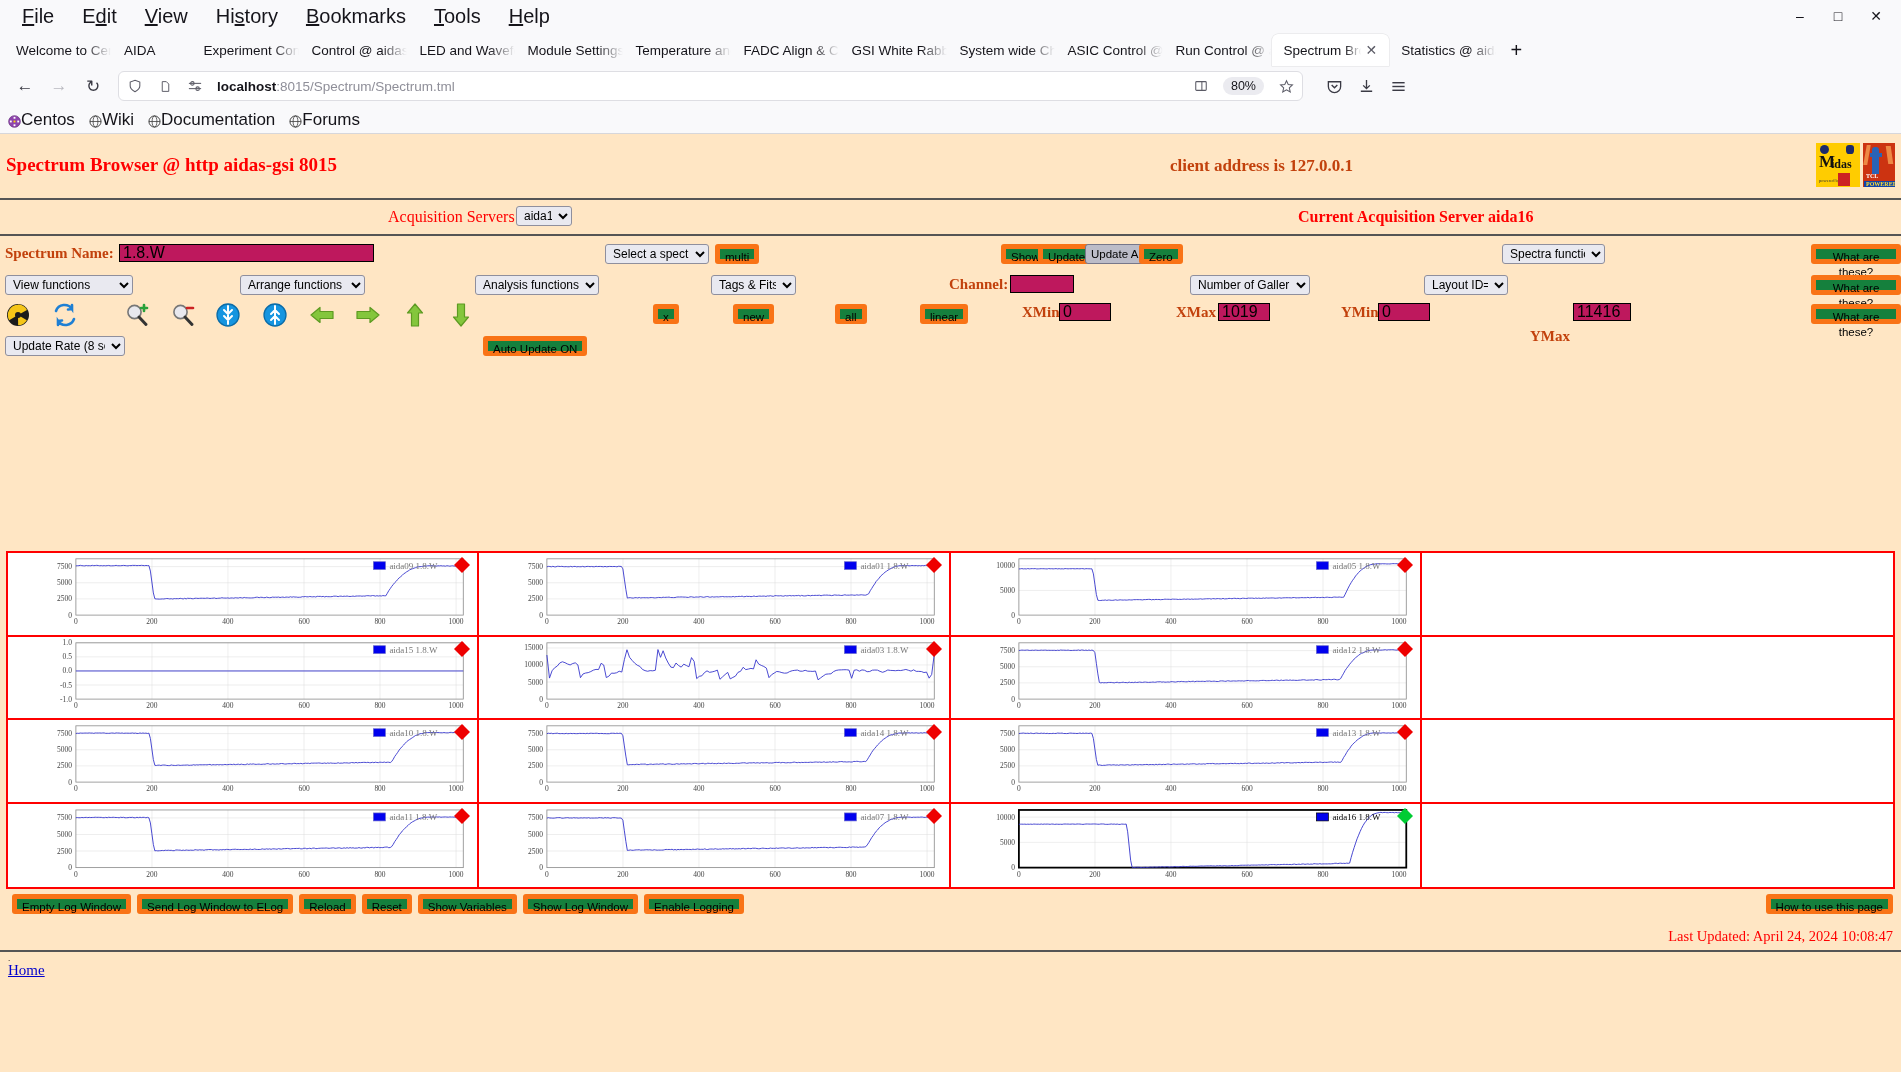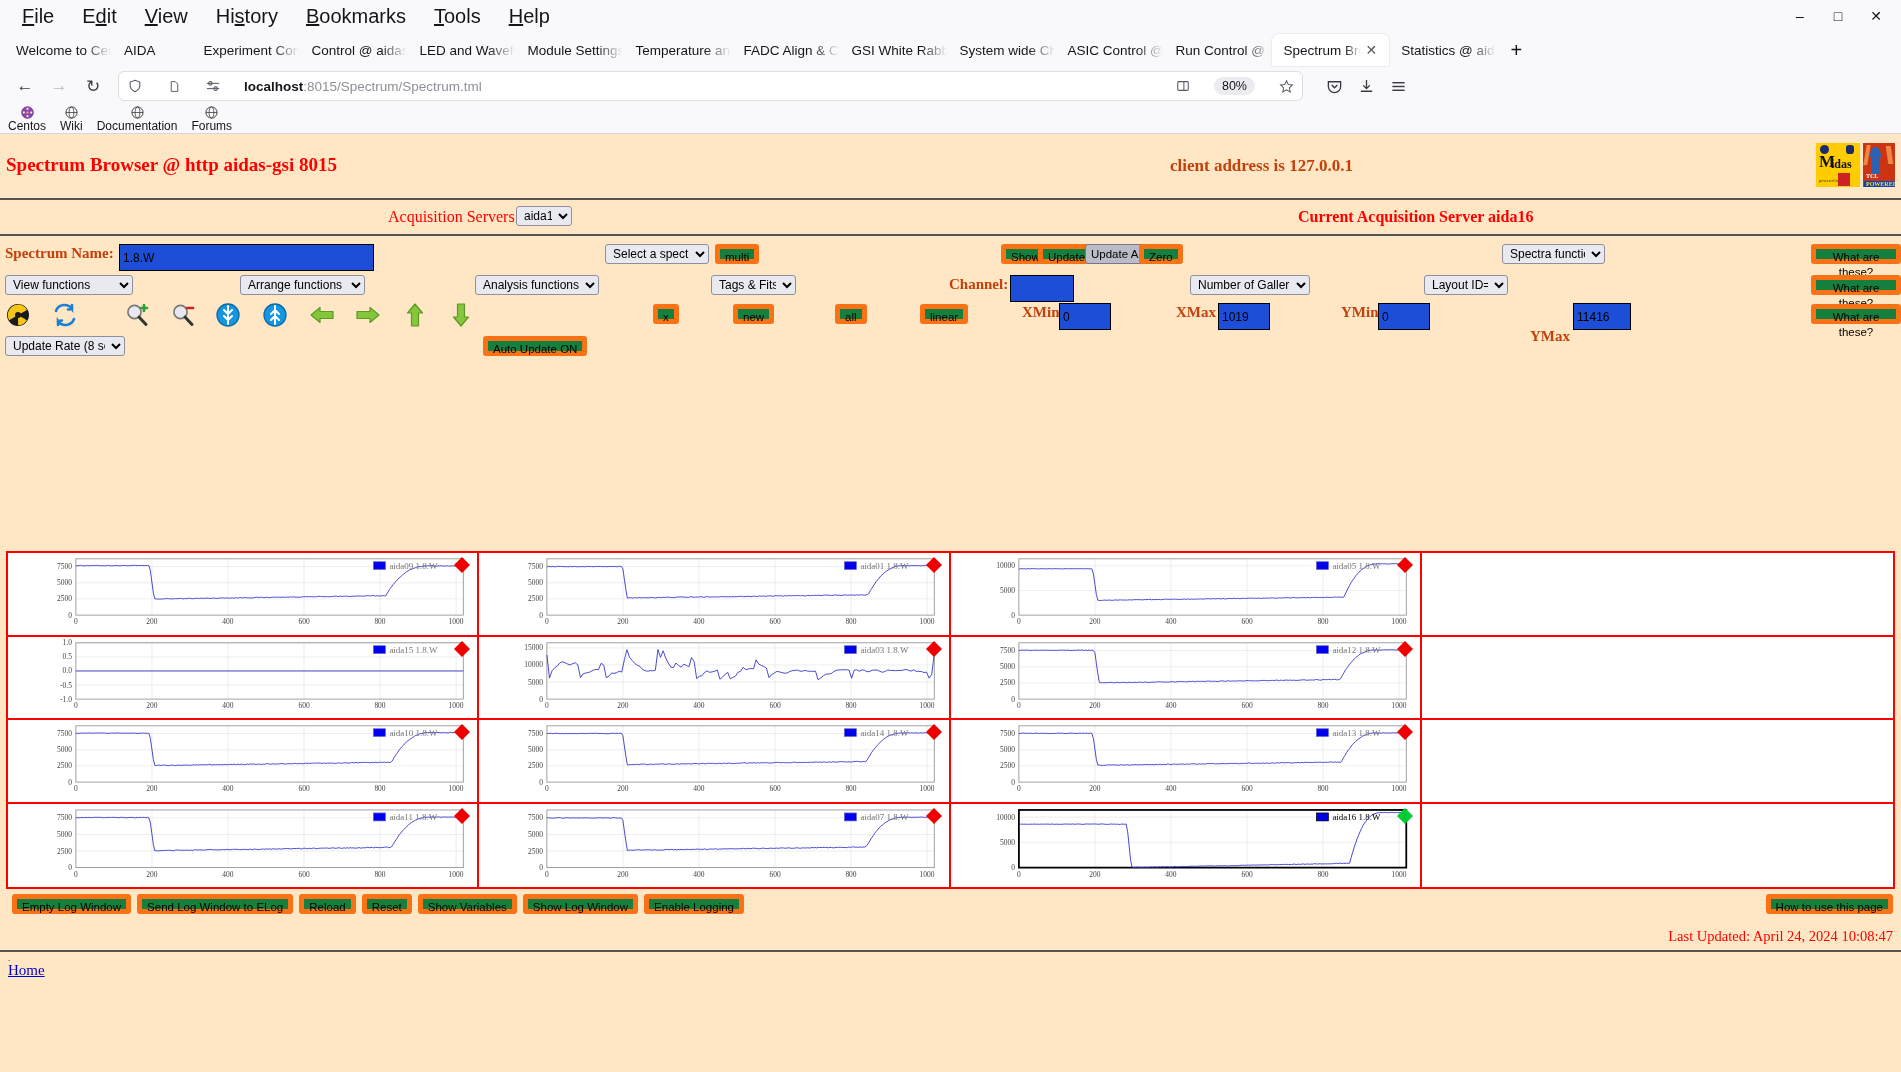--- a/index.html
+++ b/index.html
@@ -54,35 +54,35 @@
 
   .navbar {
     height: 40px; background: #f9f9fb; display: flex; align-items: center;
     padding: 0 10px; gap: 4px; flex: none;
   }
   .navbtn { width: 30px; height: 30px; display: flex; align-items: center; justify-content: center;
             font-size: 17px; color: #3a3a44; }
   .navbtn.dim { color: #b9b9c0; }
   .urlbar {
     flex: 1; height: 30px; background: #ffffff; border-radius: 6px;
-    display: flex; align-items: center; padding: 0 8px; gap: 23px;
+    display: flex; align-items: center; padding: 0 8px; gap: 14px;
     margin: 0 12px 0 6px; border: 1px solid #dedee3;
     max-width: 1185px; min-width: 0;
   }
   .urlbar .u-icon { width: 16px; height: 16px; display:flex; align-items:center; justify-content:center; color:#5b5b66; flex:none;}
   .urltext { font-size: 13.5px; color: #8f8f99; white-space: nowrap; flex:1; overflow:hidden;}
   .urltext b { color: #15141a; font-weight: 600; }
   .zoomchip { font-size: 12.5px; color: #15141a; background:#ebebf0; border-radius: 10px; padding: 2px 8px; flex:none;}
   .navbar-right { display: flex; align-items: center; gap: 2px; }
 
   .bookmarks {
     height: 28px; background: #f9f9fb; display: flex; align-items: center;
     padding-left: 8px; gap: 14px; flex: none; border-bottom: 1px solid #d7d7db;
   }
-  .bm { display: flex; align-items: center; font-size: 12px; color: #15141a; flex-direction: column; }
+  .bm { display: flex; align-items: center; font-size: 17px; color: #15141a; }
   .bm-ico { width: 13px; height: 13px; }
 
   
   .page {
     flex: 1; background: #ffe6c4; overflow: hidden; position: relative;
     font-family: "Liberation Serif", serif;
   }
 
   .hdr-block { position: relative; height: 64px; }
   .hdr-title {
@@ -131,22 +131,22 @@
     border: 1px solid #8f8f9d; border-radius: 3px; color: #000; height: 20px;
   }
   .acq-current {
     position: absolute; left: 1298px; top: 8px; color: #ff0000; font-weight: bold;
     font-size: 16px; font-family: "Liberation Serif", serif;
   }
 
   .ctrl-area { position: relative; height: 115px; }
   .lbl-red { color: #c2410c; font-size: 15px; font-family: "Liberation Serif", serif; font-weight: bold; }
   input.txtin {
-    border: 1px solid #000; background: #1d4ed8; font-size: 12px;
-    padding: 1px 3px; height: 27px; color:#000;
+    border: 1px solid #000; background: #be185d; font-size: 16px;
+    padding: 1px 3px; height: 18px; color:#000;
   }
   button.btn {
     font-size: 11.5px; background: #15803d; border: 5px solid #f97316;
     border-radius: 3px; padding: 1px 5px; color: #000; height: 20px; cursor: pointer;
     line-height: 15px;
   }
   button.btn.pressed { background: #bcbcc8; border: 1px solid #77778a; }
   .abs { position: absolute; }
 
   

